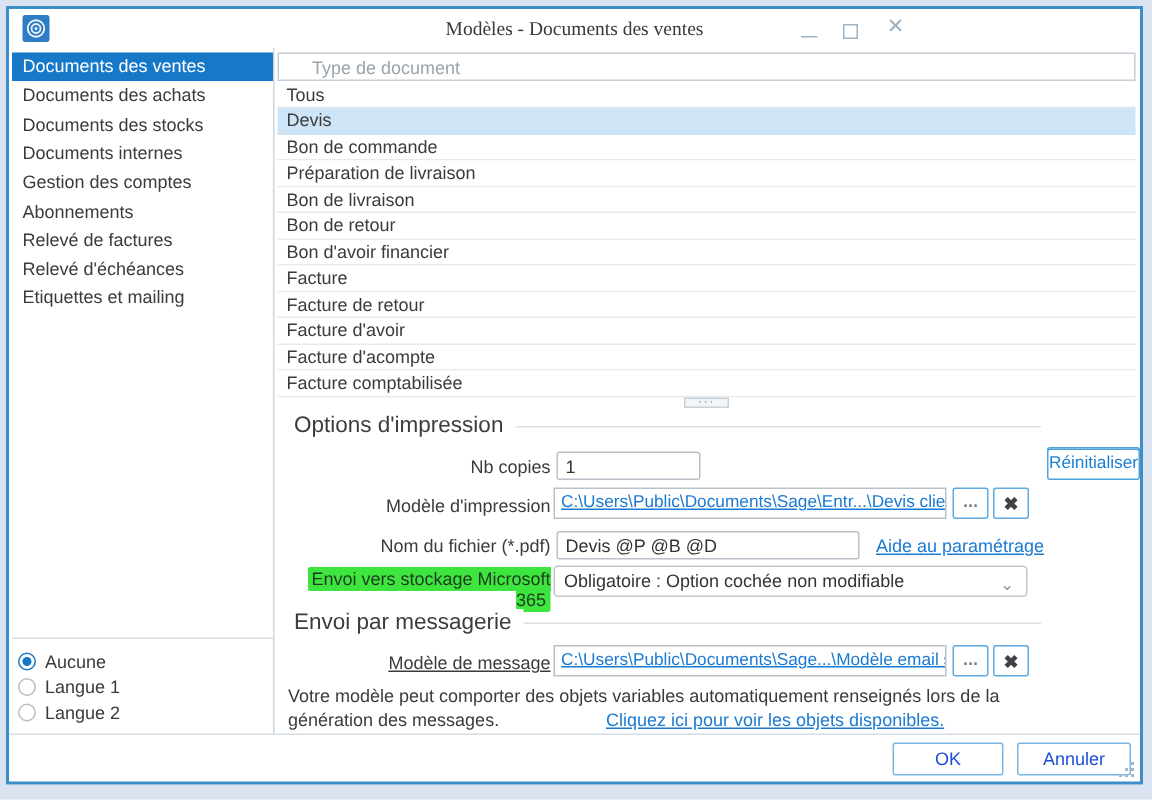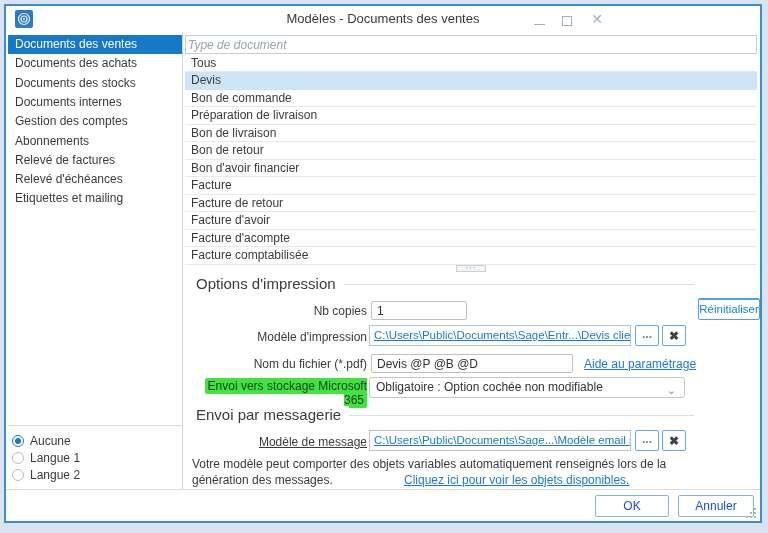--- a/index.html
+++ b/index.html
@@ -11,21 +11,21 @@
     overflow:hidden;
     color:#3b3b3b;
   }
   #window {
     position:absolute; left:4px; top:4px; width:758px; height:519px;
     background:#ffffff; border:2px solid #3e8ec9;
   }
   .abs { position:absolute; }
 
   
-  #titlebar { left:0; top:0; width:608px; height:26px; background:#fff; }
+  #titlebar { left:0; top:0; width:608px; height:26px; background:#fff;font-family:Liberation Serif, serif; }
   #app-icon { left:9px; top:4px; width:18px; height:18px; background:#2e7cc3; border-radius:2px; }
   #app-icon svg { position:absolute; left:1px; top:1px; }
   #title { left:0; top:5px; width:754px; text-align:center; font-size:13px; color:#3a3a3a; }
   #win-controls { right:10px; top:4px; display:flex; gap:14px; align-items:center; height:18px; }
   .winbtn { color:#9db3c4; font-size:14px; line-height:18px; width:14px; text-align:center; cursor:default; }
   #maximize-shape { width:10px; height:10px; border:1.5px solid #9db3c4; margin-top:3px; }
   #minimize-shape { width:11px; height:1.5px; background:#9db3c4; margin-top:11px; }
 
   
   #left-pane-divider { left:176px; top:26px; width:1px; height:457px; background:#ccd6e0; }
@@ -37,21 +37,21 @@
   #lang-separator { left:2px; top:419px; width:174px; height:1px; background:#d4dde6; }
   .radio-row { left:6px; width:168px; height:17px; display:flex; align-items:center; gap:6px; font-size:12px; color:#3b3b3b; }
   .radio { width:12px; height:12px; border-radius:50%; border:1px solid #b6bec6; background:#fff; position:relative; flex:0 0 auto; }
   .radio.on { border-color:#1778c8; }
   .radio.on::after { content:""; position:absolute; left:2px; top:2px; width:6px; height:6px; border-radius:50%; background:#1778c8; }
 
   
   #filter-input {
     left:179px; top:29px; width:572px; height:19px;
     border:1px solid #c5ced7; font-family:"Liberation Sans",sans-serif;
-    font-size:12px; padding:0 2px; color:#15803d; outline:none;font-style:italic;
+    font-size:12px; padding:0 22px; color:#15803d; outline:none;
   }
   #filter-input::placeholder { color:#9aa3ab; }
   .doc-row {
     left:179px; width:572px; height:17.5px; line-height:17px;
     font-size:12px; color:#3b3b3b; padding-left:6px;
     border-bottom:1px solid #e7eaec; cursor:pointer; background:#fff;
   }
   .doc-row.selected { background:#cde5f7; border-bottom-color:#cde5f7; }
 
   

